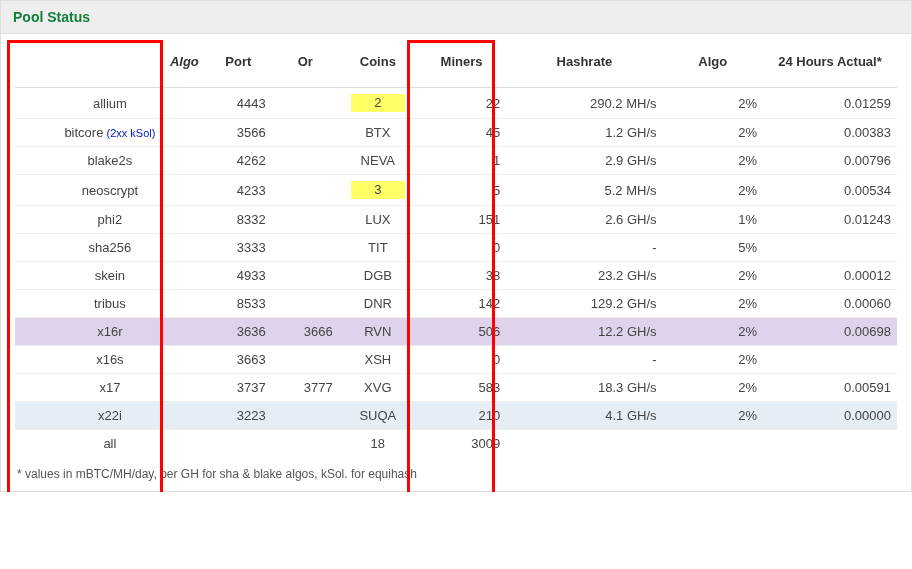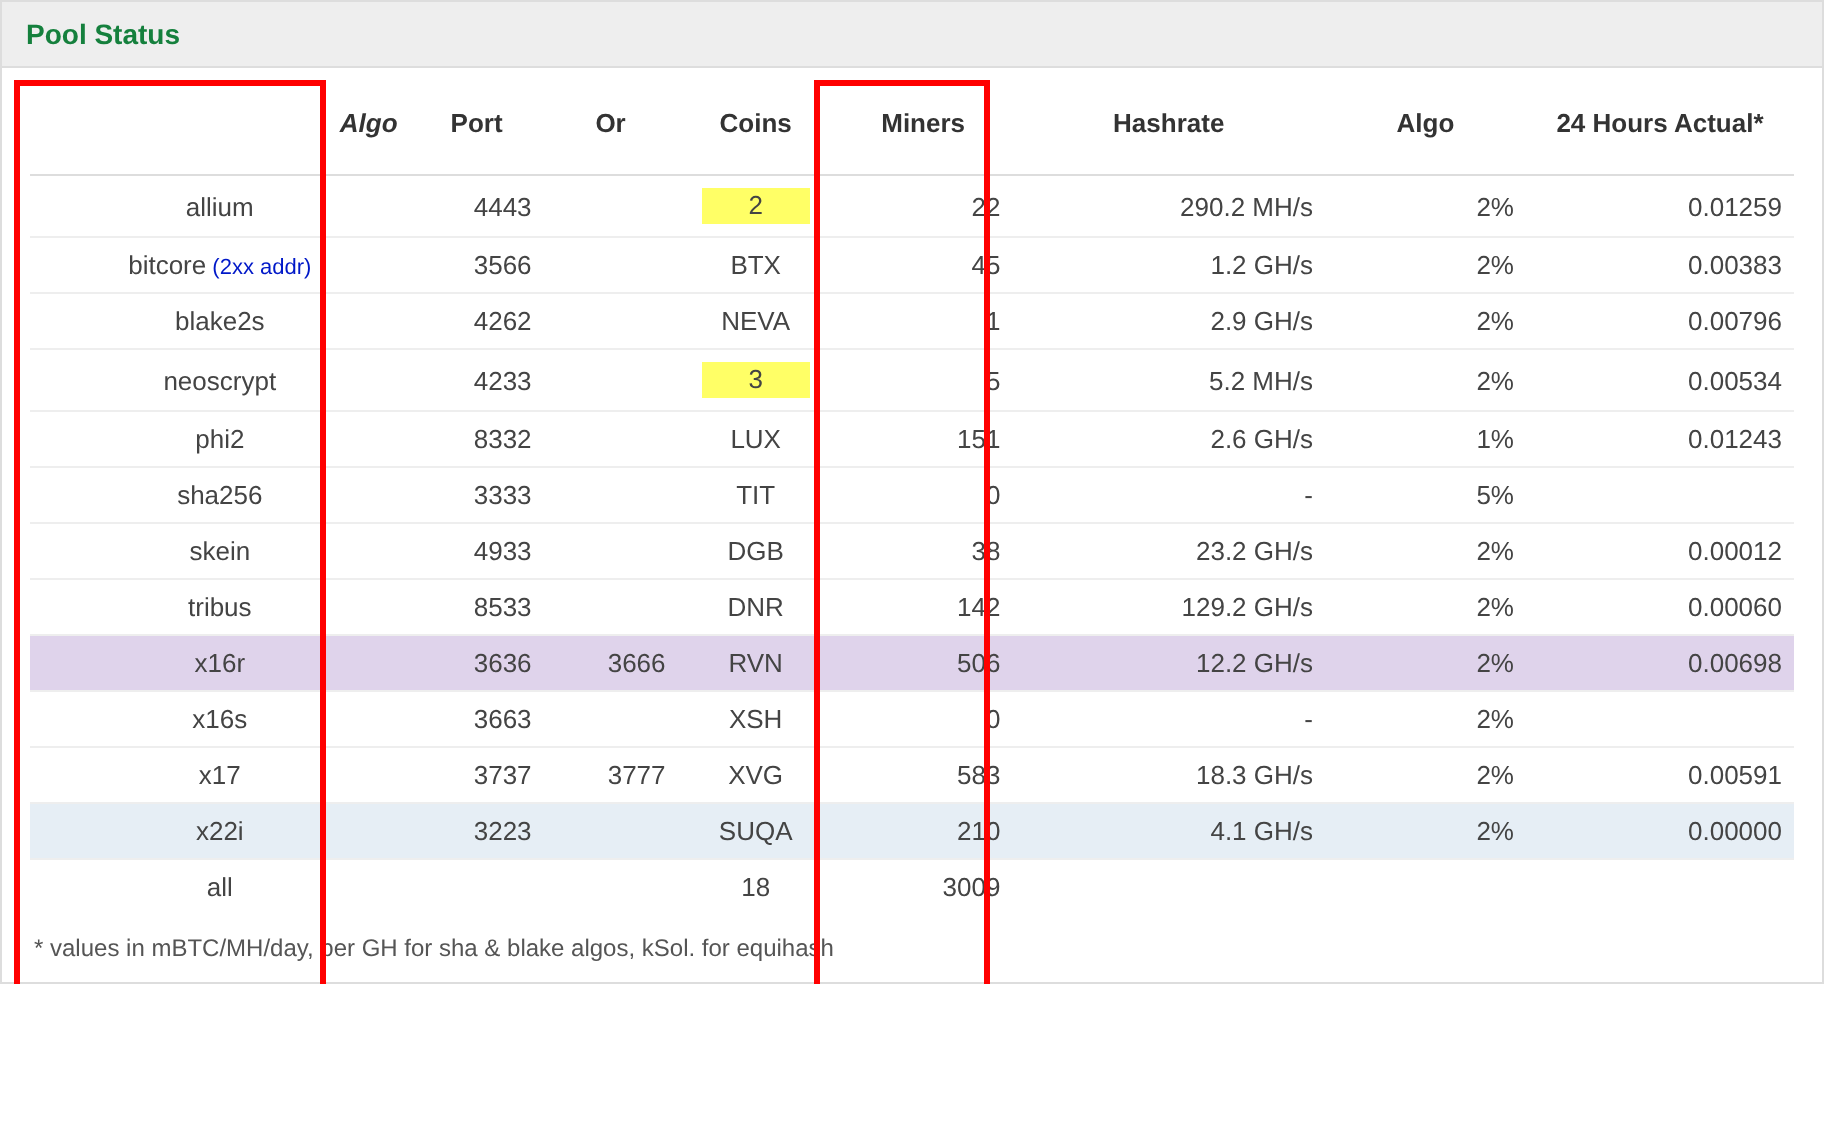--- a/index.html
+++ b/index.html
@@ -107,21 +107,21 @@
             <td class="algo"><a href="#">allium</a></td>
             <td>4443</td>
             <td></td>
             <td class="coins"><span class="coin-hl">2</span></td>
             <td>22</td>
             <td>290.2 MH/s</td>
             <td>2%</td>
             <td>0.01259</td>
           </tr>
           <tr>
-            <td class="algo"><a href="#">bitcore</a><span class="addr-note"> (2xx addr)</span></td>
+            <td class="algo"><a href="#">bitcore</a><span class="addr-note"> (2xx kSol)</span></td>
             <td>3566</td>
             <td></td>
             <td class="coins">BTX</td>
             <td>45</td>
             <td>1.2 GH/s</td>
             <td>2%</td>
             <td>0.00383</td>
           </tr>
           <tr>
             <td class="algo"><a href="#">blake2s</a></td>

